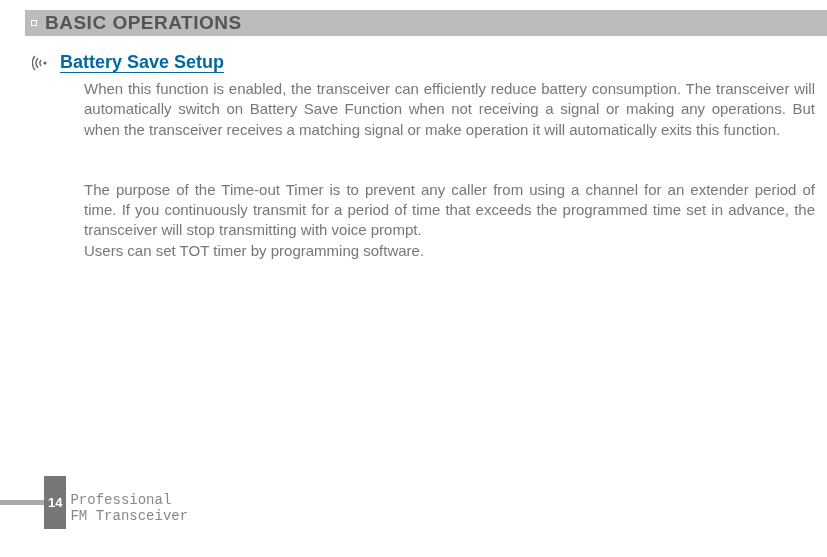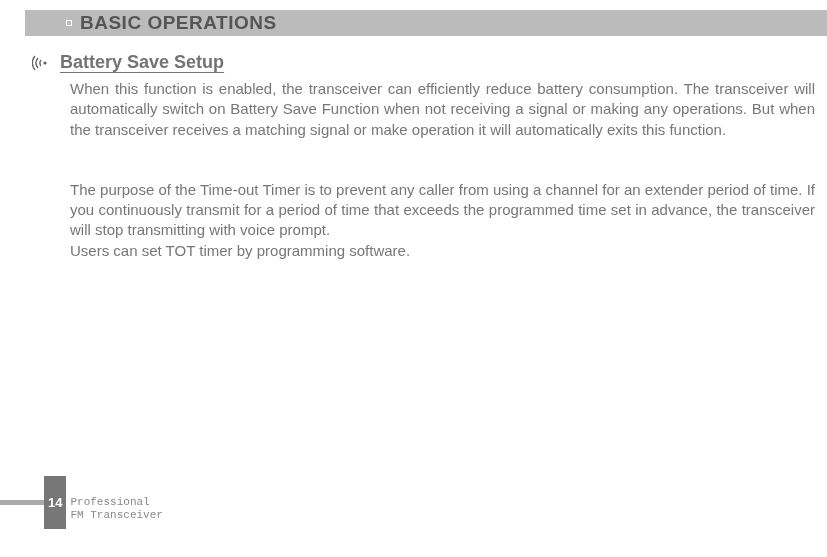--- a/index.html
+++ b/index.html
@@ -13,21 +13,20 @@
   }
   .header-bar {
     position: absolute;
     top: 10px;
     left: 25px;
     right: 0;
     height: 26px;
     background: #bbb;
     display: flex;
     align-items: center;
-    padding-left: 35px;
   }
   .header-bullet {
     width: 6px;
     height: 6px;
     border: 1.5px solid #fff;
     margin-left: 6px;
     margin-right: 8px;
   }
   .header-title {
     font-size: 19px;
@@ -51,30 +50,30 @@
   }
   .radio-icon {
     margin-right: 6px;
     margin-left: -26px;
     display: inline-flex;
     align-items: center;
   }
   .section-title {
     font-size: 18px;
     font-weight: bold;
-    color: #737373;
+    color: #0369a1;
     text-decoration: underline;
     text-underline-offset: 4px;
   }
   .section-body {
     font-size: 15px;
     color: #777;
     line-height: 1.35;
     text-align: justify;
-    margin-left: 12px;
+    margin-left: 26px;
   }
   .footer {
     position: absolute;
     bottom: 28px;
     left: 0;
     display: flex;
     align-items: center;
   }
   .footer-bar {
     width: 44px;
@@ -84,21 +83,21 @@
   .page-box {
     background: #777;
     color: #fff;
     font-size: 13px;
     font-weight: bold;
     padding: 19px 4px;
     margin-left: 0;
   }
   .footer-text {
     font-family: "Courier New", monospace;
-    font-size: 11px;
+    font-size: 14px;
     color: #888;
     line-height: 1.1;
     margin-left: 4px;
     margin-top: 12px;
   }
 </style>
 </head>
 <body>
 
 <div class="header-bar">

